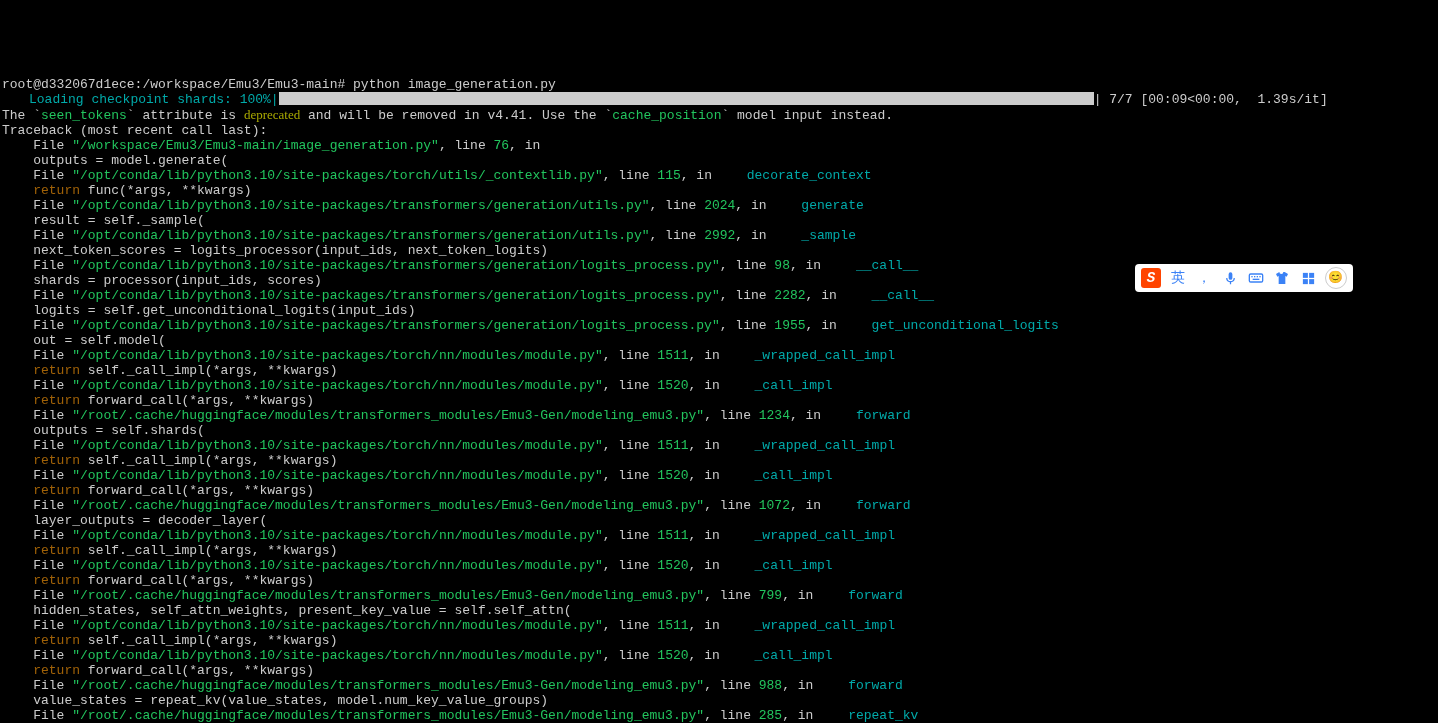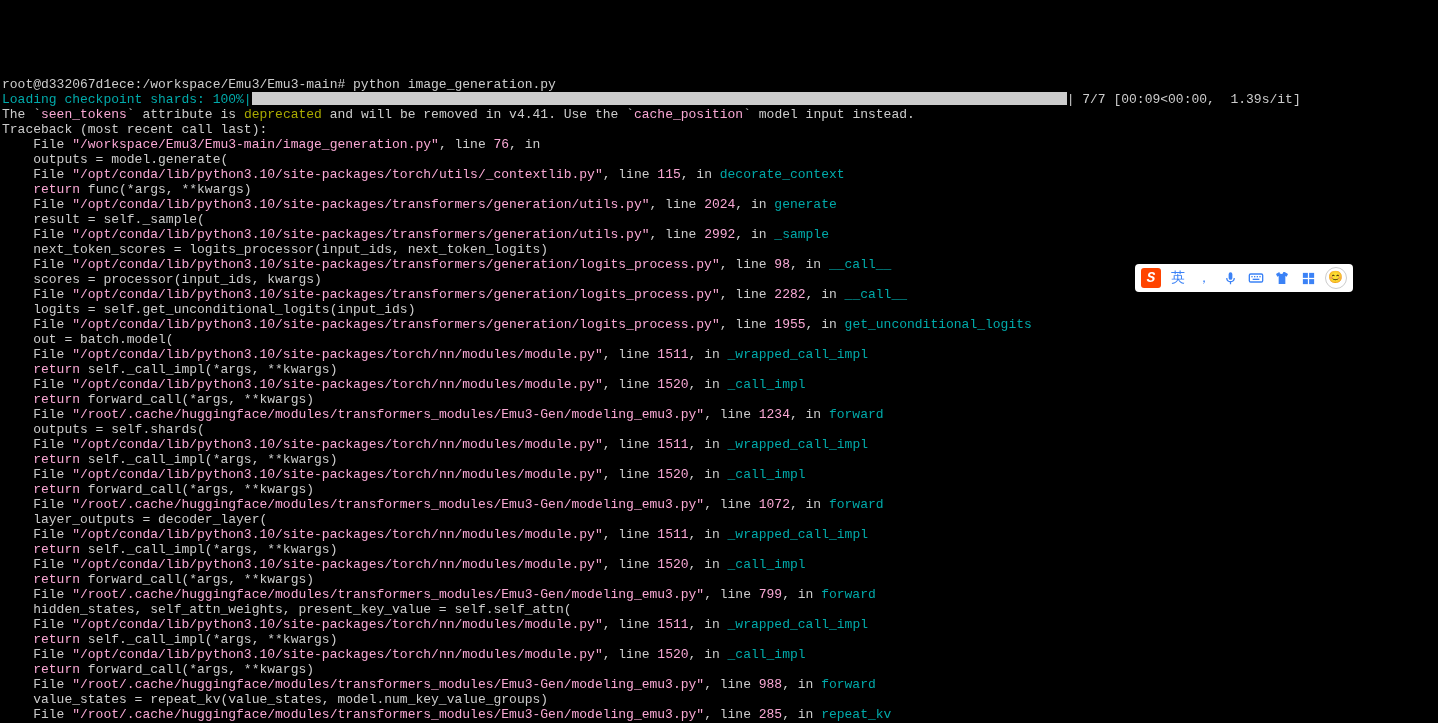--- a/index.html
+++ b/index.html
@@ -8,25 +8,25 @@
     background: #000000;
     font-family: "Consolas", "Monaco", "Courier New", monospace;
     font-size: 13px;
     line-height: 15px;
     color: #cccccc;
     white-space: pre;
     overflow-x: auto;
     width: 1438px;
   }
   .term { padding: 2px 0 0 2px; }
-  .cyan { color: #00aaaa; }
+  .cyan { color: #00aaaa; margin-left: 27px; }
   .fg { color: #cccccc; }
-  .yellowish { color: #f9a8d4; }
-  .magenta { color: #f9a8d4; }
-  .deprec { color: #aaaa00; }
+  .yellowish { color: #22c55e; }
+  .magenta { color: #a16207; }
+  .deprec { color: #aaaa00; font-family: Liberation Serif, serif; }
   .bar {
     display: inline-block;
     background: #cccccc;
     width: 815px;
     height: 13px;
     vertical-align: middle;
     position: relative;
     top: -1px;
   }
   .floatbar {
@@ -73,25 +73,25 @@
 <span class="fg">Traceback (most recent call last):</span>
 <span id="frames">  <span class="fg">  File </span><span class="yellowish">"/workspace/Emu3/Emu3-main/image_generation.py"</span><span class="fg">, line </span><span class="yellowish">76</span><span class="fg">, in </span><span class="cyan"><module></module></span>
 <span class="fg">    outputs = model.generate(</span>
   <span class="fg">  File </span><span class="yellowish">"/opt/conda/lib/python3.10/site-packages/torch/utils/_contextlib.py"</span><span class="fg">, line </span><span class="yellowish">115</span><span class="fg">, in </span><span class="cyan">decorate_context</span>
     <span class="magenta">return</span><span class="fg"> func(*args, **kwargs)</span>
   <span class="fg">  File </span><span class="yellowish">"/opt/conda/lib/python3.10/site-packages/transformers/generation/utils.py"</span><span class="fg">, line </span><span class="yellowish">2024</span><span class="fg">, in </span><span class="cyan">generate</span>
 <span class="fg">    result = self._sample(</span>
   <span class="fg">  File </span><span class="yellowish">"/opt/conda/lib/python3.10/site-packages/transformers/generation/utils.py"</span><span class="fg">, line </span><span class="yellowish">2992</span><span class="fg">, in </span><span class="cyan">_sample</span>
 <span class="fg">    next_token_scores = logits_processor(input_ids, next_token_logits)</span>
   <span class="fg">  File </span><span class="yellowish">"/opt/conda/lib/python3.10/site-packages/transformers/generation/logits_process.py"</span><span class="fg">, line </span><span class="yellowish">98</span><span class="fg">, in </span><span class="cyan">__call__</span>
-<span class="fg">    scores = processor(input_ids, kwargs)</span>
+<span class="fg">    shards = processor(input_ids, scores)</span>
   <span class="fg">  File </span><span class="yellowish">"/opt/conda/lib/python3.10/site-packages/transformers/generation/logits_process.py"</span><span class="fg">, line </span><span class="yellowish">2282</span><span class="fg">, in </span><span class="cyan">__call__</span>
 <span class="fg">    logits = self.get_unconditional_logits(input_ids)</span>
   <span class="fg">  File </span><span class="yellowish">"/opt/conda/lib/python3.10/site-packages/transformers/generation/logits_process.py"</span><span class="fg">, line </span><span class="yellowish">1955</span><span class="fg">, in </span><span class="cyan">get_unconditional_logits</span>
-<span class="fg">    out = batch.model(</span>
+<span class="fg">    out = self.model(</span>
   <span class="fg">  File </span><span class="yellowish">"/opt/conda/lib/python3.10/site-packages/torch/nn/modules/module.py"</span><span class="fg">, line </span><span class="yellowish">1511</span><span class="fg">, in </span><span class="cyan">_wrapped_call_impl</span>
     <span class="magenta">return</span><span class="fg"> self._call_impl(*args, **kwargs)</span>
   <span class="fg">  File </span><span class="yellowish">"/opt/conda/lib/python3.10/site-packages/torch/nn/modules/module.py"</span><span class="fg">, line </span><span class="yellowish">1520</span><span class="fg">, in </span><span class="cyan">_call_impl</span>
     <span class="magenta">return</span><span class="fg"> forward_call(*args, **kwargs)</span>
   <span class="fg">  File </span><span class="yellowish">"/root/.cache/huggingface/modules/transformers_modules/Emu3-Gen/modeling_emu3.py"</span><span class="fg">, line </span><span class="yellowish">1234</span><span class="fg">, in </span><span class="cyan">forward</span>
 <span class="fg">    outputs = self.shards(</span>
   <span class="fg">  File </span><span class="yellowish">"/opt/conda/lib/python3.10/site-packages/torch/nn/modules/module.py"</span><span class="fg">, line </span><span class="yellowish">1511</span><span class="fg">, in </span><span class="cyan">_wrapped_call_impl</span>
     <span class="magenta">return</span><span class="fg"> self._call_impl(*args, **kwargs)</span>
   <span class="fg">  File </span><span class="yellowish">"/opt/conda/lib/python3.10/site-packages/torch/nn/modules/module.py"</span><span class="fg">, line </span><span class="yellowish">1520</span><span class="fg">, in </span><span class="cyan">_call_impl</span>
     <span class="magenta">return</span><span class="fg"> forward_call(*args, **kwargs)</span>

